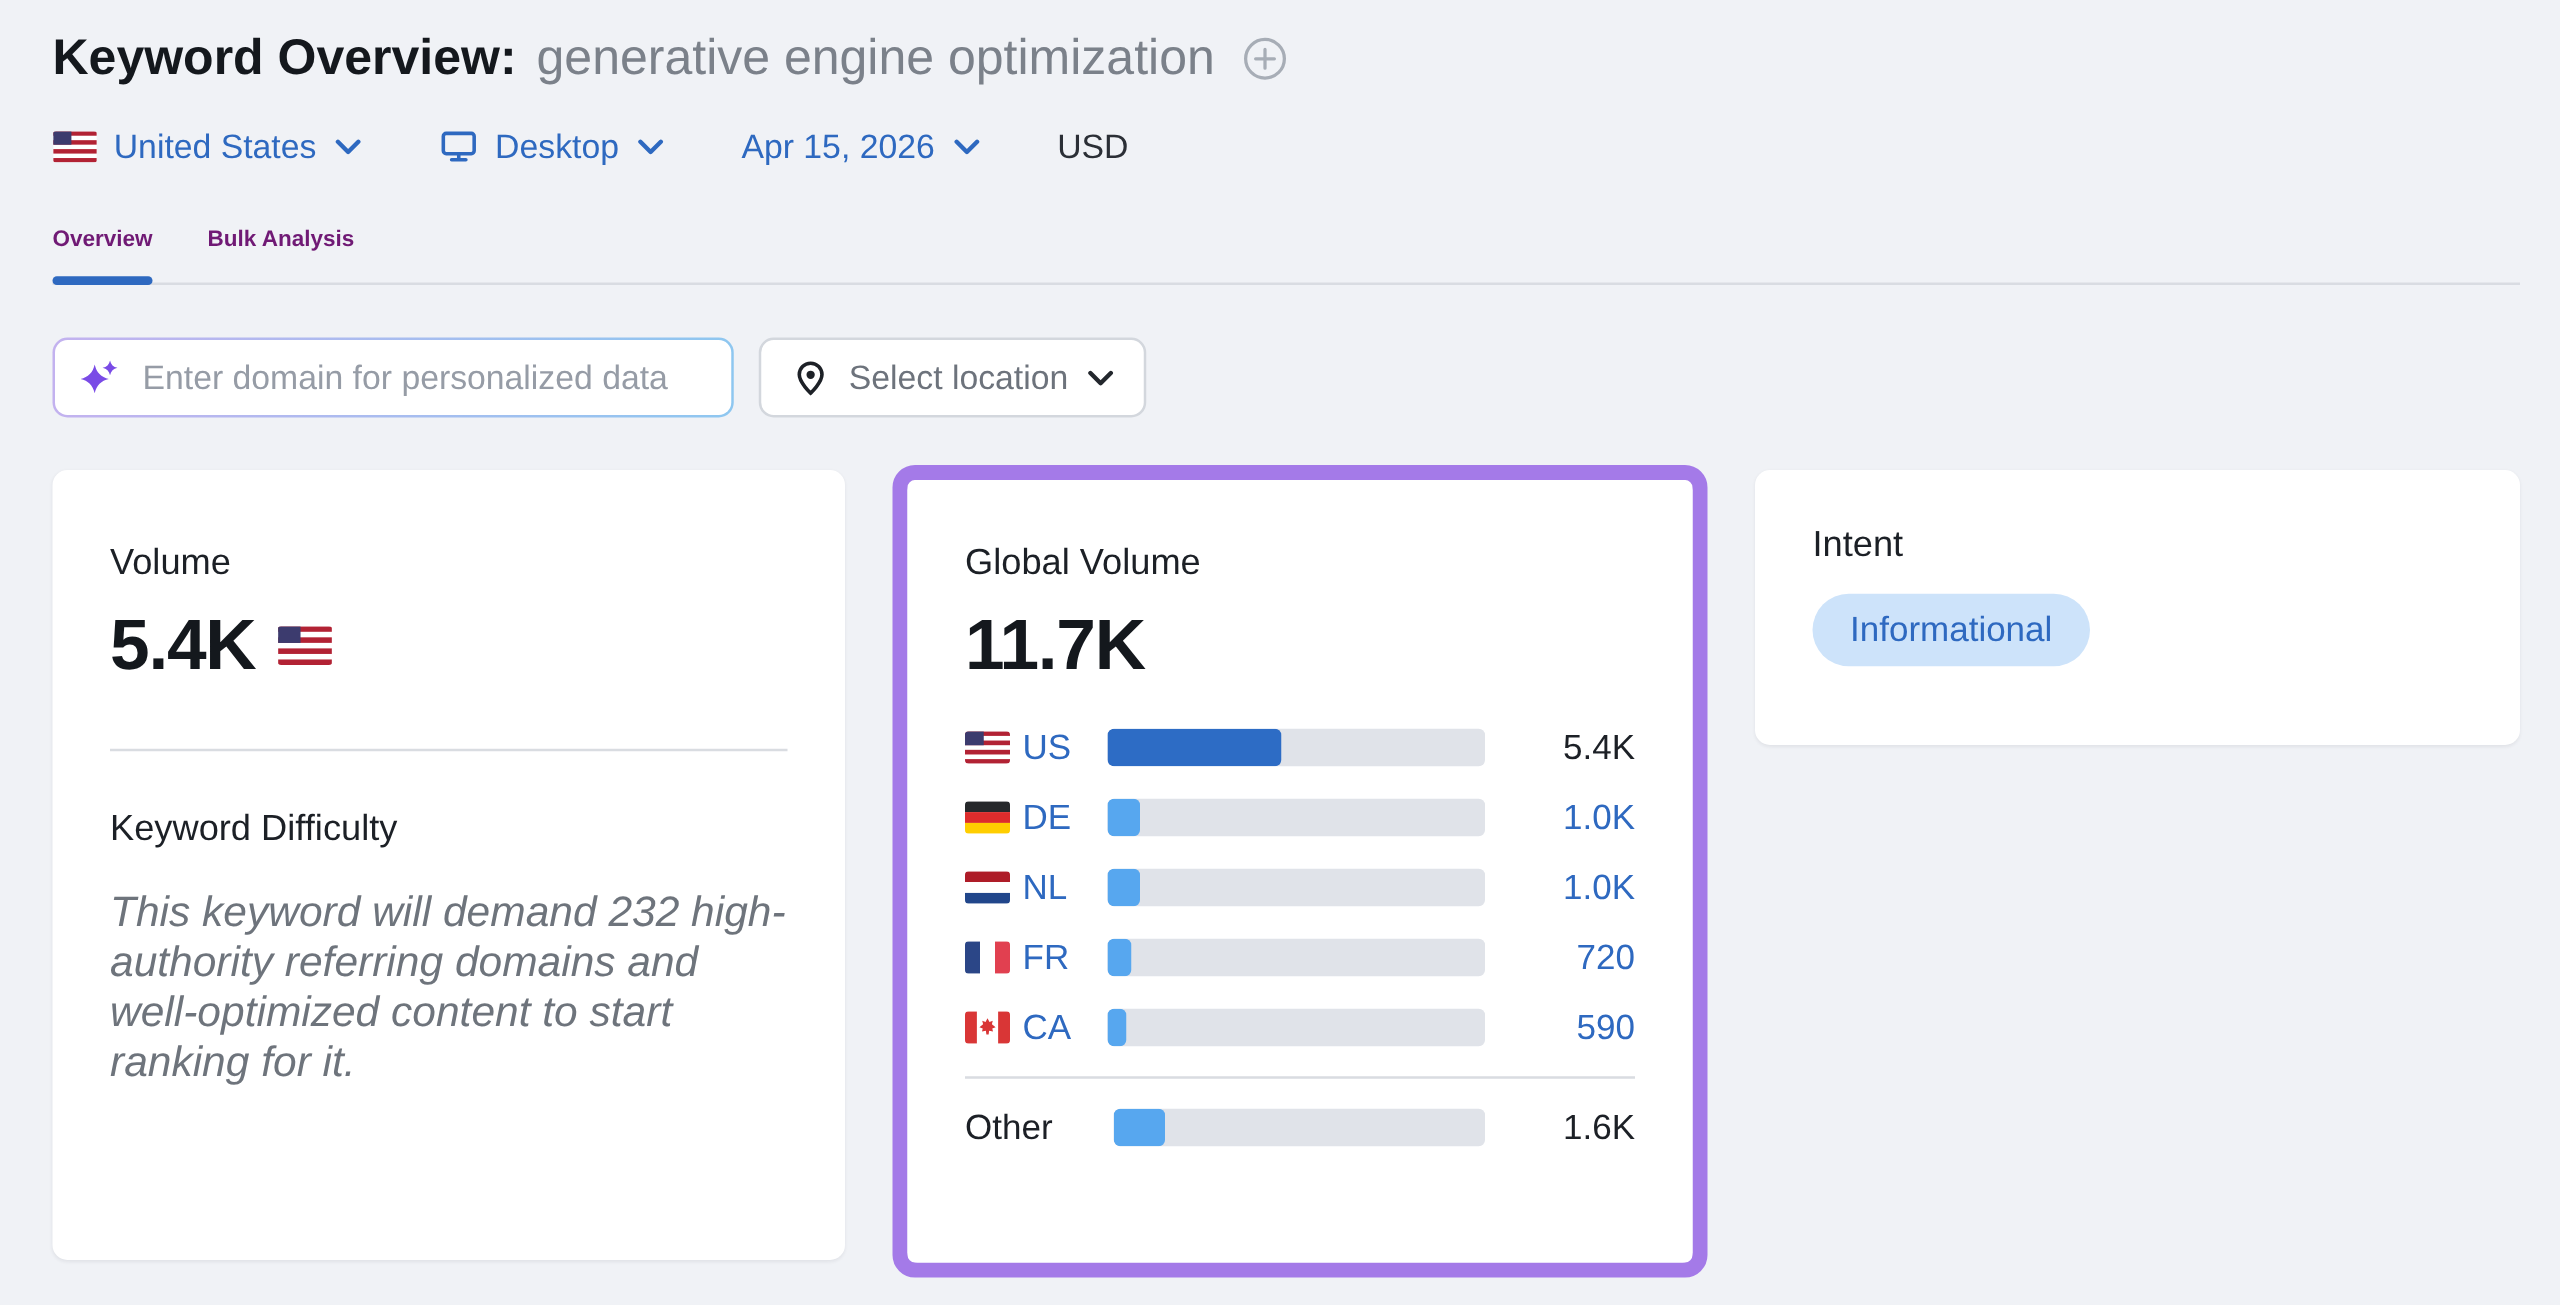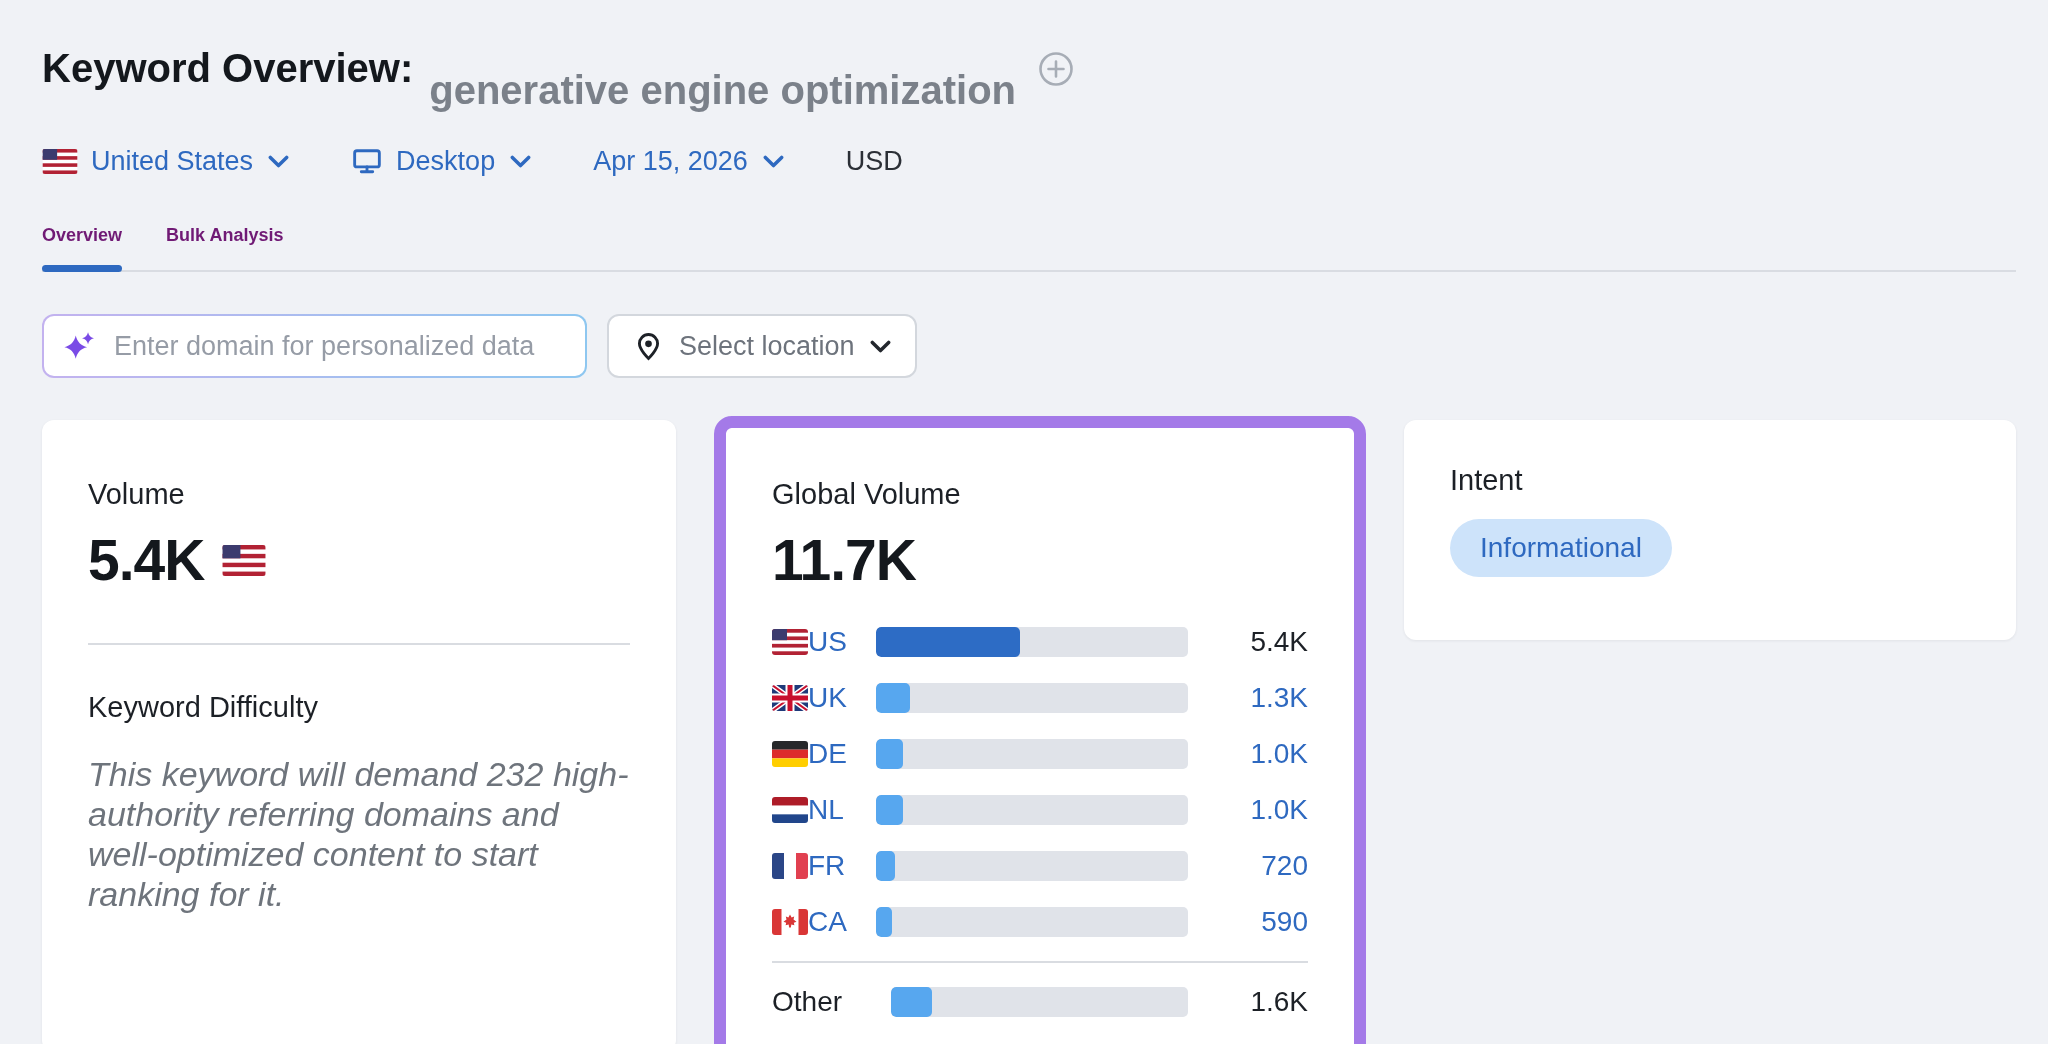--- a/index.html
+++ b/index.html
@@ -9,21 +9,21 @@
     background: #f0f2f6;
     font-family: "Liberation Sans", sans-serif;
     color: #181c22;
     overflow: hidden;
   }
   .page { width: 100%; height: 100%; padding: 24px 32px 0 42px; }
 
   
   .title-row { display: flex; align-items: center; gap: 16px; }
   .title-prefix { font-size: 40px; font-weight: 700; color: #14181d; }
-  .title-keyword { font-size: 40px; font-weight: 700; color: #7b818a; margin-top: 44px; }
+  .title-keyword { font-size: 40px; font-weight: 400; color: #7b818a; }
   .plus-icon { margin-left: 6px; cursor: pointer; display: inline-flex; }
   .plus-icon svg { width: 36px; height: 36px; display: block; }
 
   .filters { display: flex; align-items: center; gap: 62px; margin-top: 32px; font-size: 27px; }
   .filter { display: flex; align-items: center; gap: 13px; color: var(--accent-blue); cursor: pointer; }
   .filter .chev { display: inline-flex; margin-left: 2px; }
   .chev svg { width: 21px; height: 13px; display: block; }
   .currency { color: #2b2f36; }
 
   .flag { display: inline-flex; border-radius: 3px; overflow: hidden; flex: none; }
@@ -83,21 +83,21 @@
   .kd-level { font-size: 27px; color: #22262c; margin-top: 12px; }
   .kd-donut { width: 98px; height: 98px; border-radius: 50%; position: relative; margin-top: 4px; }
   .kd-donut::after { content: ""; position: absolute; inset: 25px; background: #fff; border-radius: 50%; }
   .kd-desc { margin-top: 30px; font-size: 34px; line-height: 40px; color: #6e747c; max-width: 548px; font-style: italic; }
 
   .gv-highlight { width: 652px; border: 12px solid var(--purple); border-radius: 18px; margin-top: -4px; background: #fff; }
   .global-volume-card { width: 100%; height: 626px; border-radius: 8px; box-shadow: none; padding: 50px 46px 36px; }
   .gv-rows { margin-top: 32px; }
   .gv-row { display: flex; align-items: center; height: 34px; margin-bottom: 22px; }
   .gv-row .flag { width: 36px; height: 26px; }
-  .gv-code { width: 52px; margin-left: 0; font-size: 28px; color: var(--accent-blue); }
+  .gv-code { width: 52px; margin-left: 10px; font-size: 28px; color: var(--accent-blue); }
   .gv-track { flex: 1; height: 30px; background: var(--track); border-radius: 5px; margin: 0 24px 0 16px; overflow: hidden; }
   .gv-fill { display: block; height: 100%; border-radius: 5px; background: var(--light-blue); }
   .gv-value { width: 96px; text-align: right; font-size: 28px; color: var(--accent-blue); }
   .gv-value.dark { color: #1c2026; }
   .gv-divider { border: none; border-top: 2px solid #d9dce1; margin: 2px 0 22px; }
   .gv-other-label { width: 103px; font-size: 28px; color: #1c2026; }
 
   .right-col { display: flex; flex-direction: column; gap: 26px; flex: 1; }
   .intent-card { height: 220px; padding: 44px 46px; }
   .intent-badge {
@@ -252,36 +252,20 @@
                   <rect width="15" height="11.2" fill="#3C3B6E"></rect>
                 </svg>
               </span>
     <span class="gv-code">US</span>
     <span class="gv-track">
                 <span class="gv-fill" style="width: 46%; background: var(--bar-dark);"></span>
               </span>
     <span class="gv-value dark">5.4K</span>
   </div>
 
-  <div class="gv-row">
-    <span class="flag">
-                <svg viewBox="0 0 36 26">
-                  <rect width="36" height="26" fill="#1f3a7a"></rect>
-                  <path d="M0 0 L36 26 M36 0 L0 26" stroke="#fff" stroke-width="5"></path>
-                  <path d="M0 0 L36 26 M36 0 L0 26" stroke="#C8102E" stroke-width="2"></path>
-                  <path d="M18 0 V26 M0 13 H36" stroke="#fff" stroke-width="9"></path>
-                  <path d="M18 0 V26 M0 13 H36" stroke="#C8102E" stroke-width="5"></path>
-                </svg>
-              </span>
-    <span class="gv-code">UK</span>
-    <span class="gv-track">
-                <span class="gv-fill" style="width: 11%; background: var(--light-blue);"></span>
-              </span>
-    <span class="gv-value">1.3K</span>
-  </div>
 
   <div class="gv-row">
     <span class="flag">
                 <svg viewBox="0 0 36 26">
                   <rect width="36" height="8.67" fill="#26282b"></rect>
                   <rect y="8.67" width="36" height="8.67" fill="#DD2C2C"></rect>
                   <rect y="17.34" width="36" height="8.66" fill="#FFCE00"></rect>
                 </svg>
               </span>
     <span class="gv-code">DE</span>

